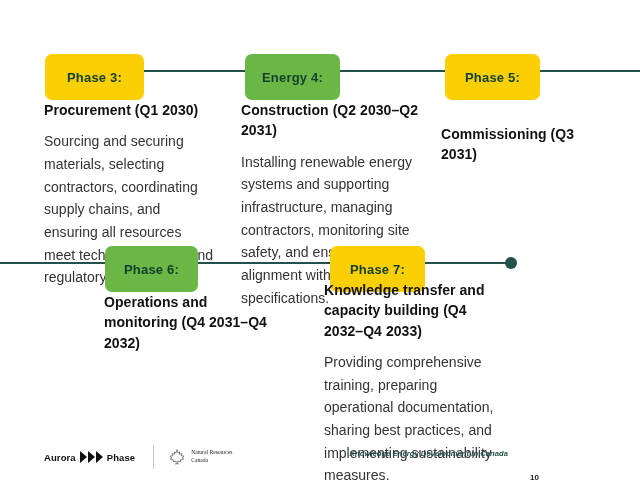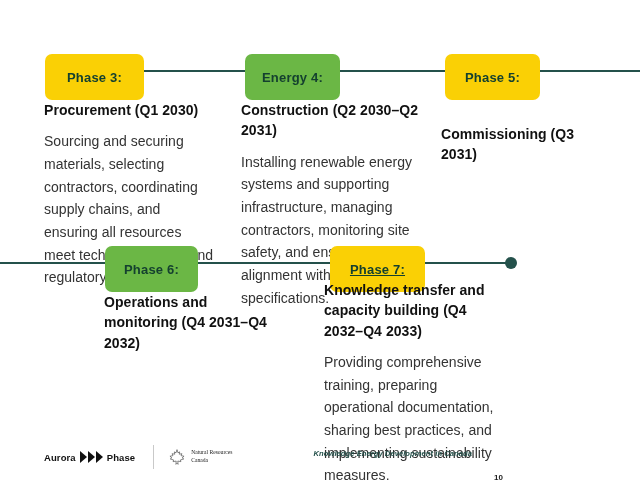--- a/index.html
+++ b/index.html
@@ -66,21 +66,21 @@
     white-space: nowrap;
     box-sizing: border-box;
   }
   .phase-badge.yellow { background: #FAD005; }
   .phase-badge.green  { background: #6BB745; }
 
   .b-p3 { left: 45px;  width: 99px; }
   .b-p4 { left: 245px; width: 95px; }
   .b-p5 { left: 445px; width: 95px; }
   .b-p6 { left: 105px; width: 93px; }
-  .b-p7 { left: 330px; width: 95px; text-decoration: underline; }
+  .b-p7 { left: 330px; width: 95px; }
 
   
   .phase-text {
     position: absolute;
     box-sizing: border-box;
   }
   .phase-title {
     font-size: 14px;
     font-weight: bold;
     line-height: 1.45;
@@ -102,20 +102,21 @@
   .t-p6 { left: 104px; top: 292px; width: 180px; }
   .t-p7 { left: 324px; top: 280px; width: 172px; }
 
   
   .footer {
     position: absolute;
     left: 0;
     top: 430px;
     width: 516px;
     height: 65px;
+    padding-left: 36px;
   }
   .footer-left {
     position: absolute;
     left: 44px;
     top: 14px;
     display: flex;
     align-items: center;
     height: 26px;
   }
   .logo-aurora {

